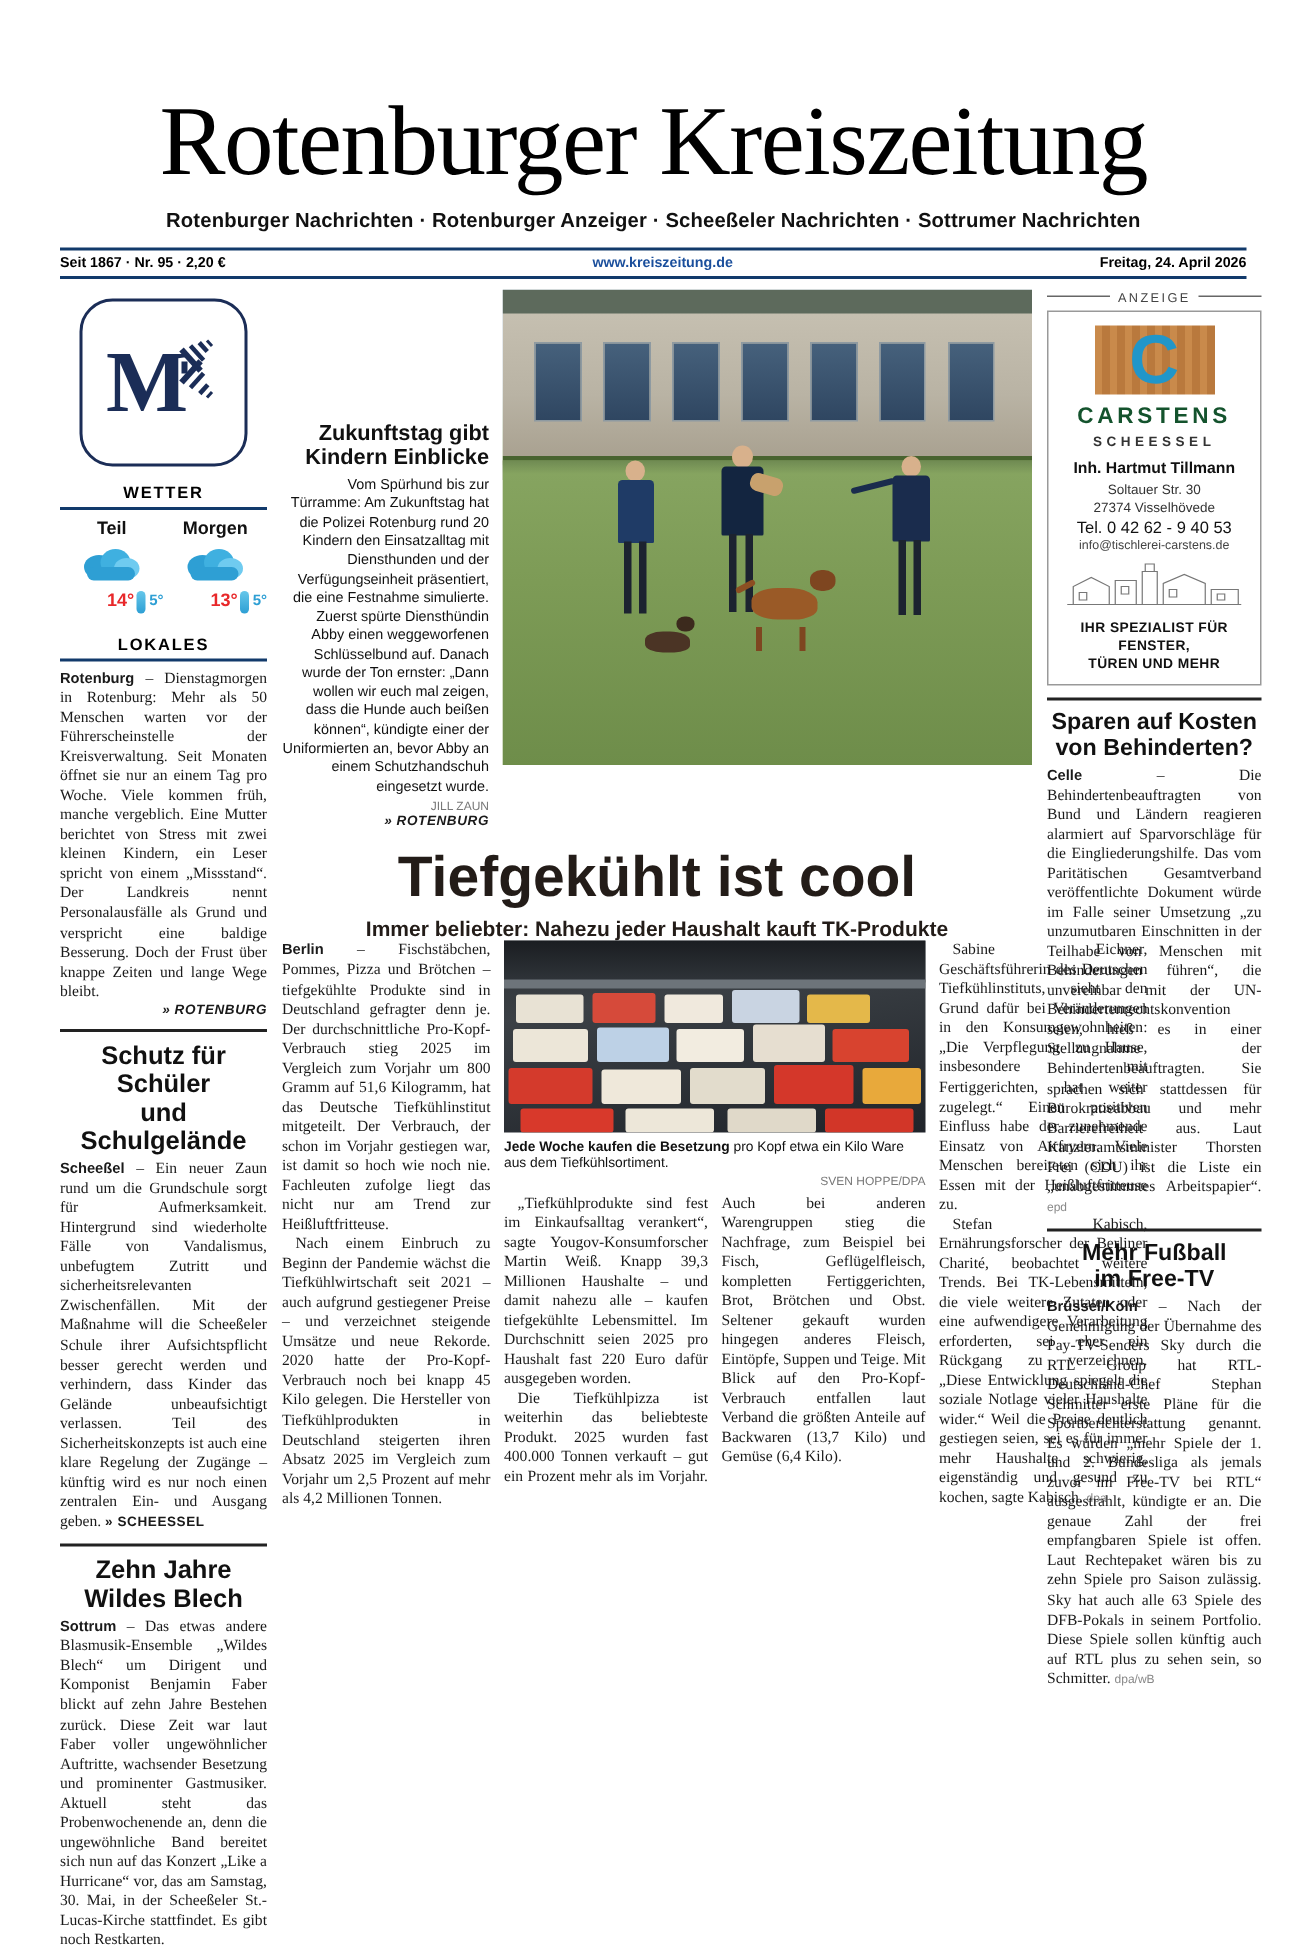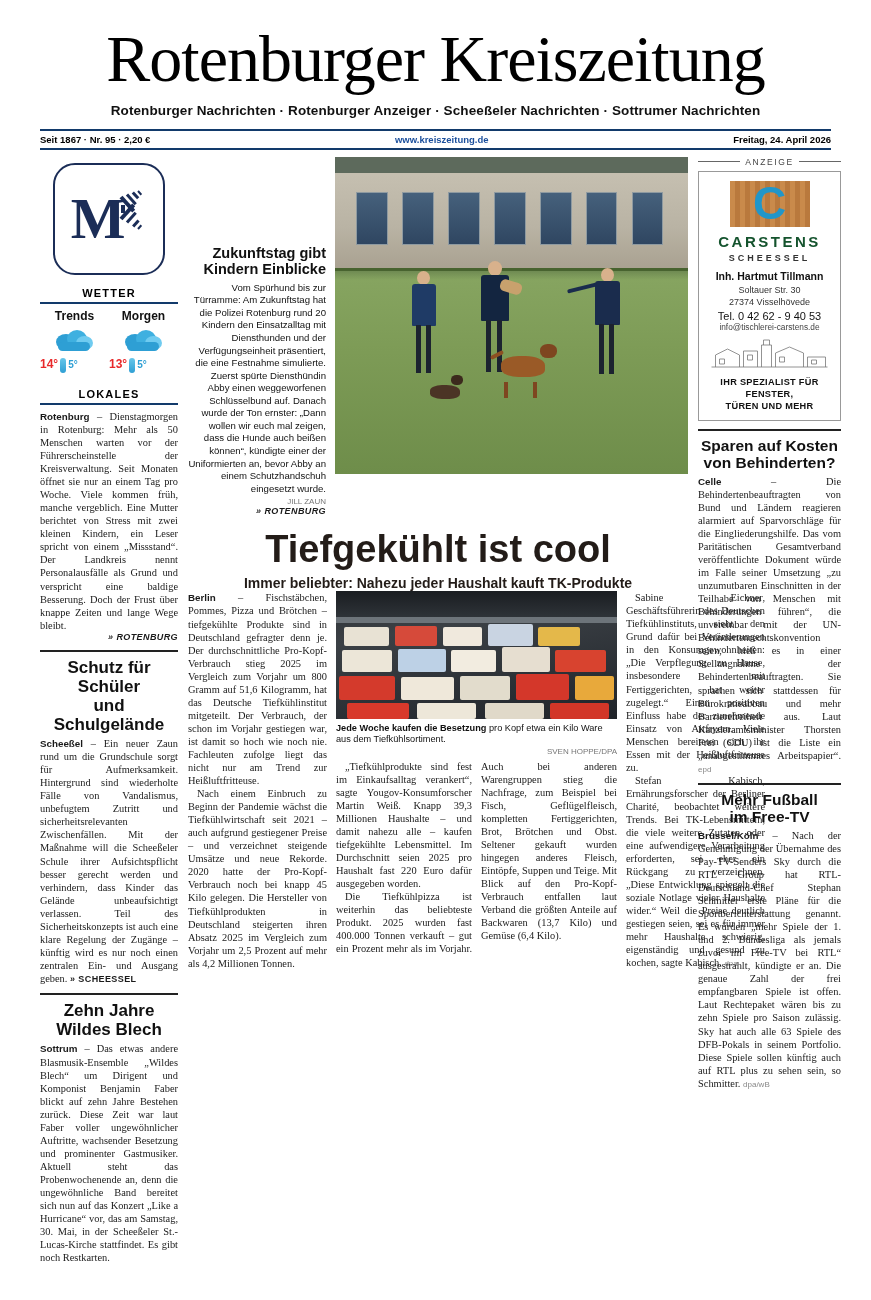--- a/index.html
+++ b/index.html
@@ -6,21 +6,21 @@
   html, body {
     width: 871px; height: 1300px;
     background: #ffffff;
     font-family: "Liberation Serif", serif;
     color: #1a1a1a;
     overflow: hidden;
   }
   .page { position: relative; width: 871px; height: 1300px; padding: 0 40px; }
 
   
-  .masthead { padding-top: 28px; text-align: center; }
+  .masthead { padding-top: 64px; text-align: center; }
   .masthead-title {
     font-family: "Liberation Serif", serif;
     font-size: 66px; font-weight: 400; letter-spacing: -1px;
     line-height: 0.95; color: #000;
   }
   .masthead-sub {
     margin-top: 12px; font-family: "Liberation Sans", sans-serif;
     font-size: 13.5px; font-weight: 600; color: #111; letter-spacing: 0.1px;
   }
   .masthead-rule-top { margin-top: 11px; border-top: 2.5px solid #123a6b; }
@@ -88,21 +88,21 @@
   .weather-row { display: flex; justify-content: space-around; margin-top: 2px; }
   .wx { width: 50%; text-align: center; }
   .wx-day {
     font-family: "Liberation Sans", sans-serif; font-weight: 700;
     font-size: 12px; color: #111; margin-bottom: 3px;
   }
   .wx-icon { height: 30px; position: relative; margin: 2px auto 1px; width: 46px; }
   .cloud { position: absolute; border-radius: 50%; }
   .wx-temps {
     font-family: "Liberation Sans", sans-serif; font-weight: 700;
-    font-size: 12px; display: flex; align-items: center; justify-content: flex-start; gap: 1px;
+    font-size: 12px; display: flex; align-items: center; justify-content: flex-end; gap: 1px;
   }
   .t-hi { color: #e8282a; }
   .t-lo { color: #2e9fd4; font-size: 10px; }
   .thermo {
     width: 6px; height: 15px; border-radius: 3px;
     background: linear-gradient(#67c7ea,#2e9fd4); display: inline-block;
     margin: 0 1px; position: relative; top: 1px;
   }
 
   
@@ -270,21 +270,21 @@
           <i style="left:0;top:14px;width:3.5px;height:8px;"></i>
         </span>
       </div>
 
       <div style="margin-top:12px;">
         <div class="sec-label">WETTER</div>
         <div class="rule-blue"></div>
         <div class="weather-row">
 
           <div class="wx">
-            <div class="wx-day">Trends</div>
+            <div class="wx-day">Teil</div>
             <div class="wx-icon">
               <span class="cloud" style="left:4px;top:8px;width:20px;height:16px;background:#2e9fd4;"></span>
               <span class="cloud" style="left:15px;top:4px;width:20px;height:18px;background:#3fb0e0;"></span>
               <span class="cloud" style="left:24px;top:10px;width:17px;height:14px;background:#6fcbf0;"></span>
               <span class="cloud" style="left:6px;top:16px;width:32px;height:9px;background:#2e9fd4;border-radius:5px;"></span>
             </div>
             <div class="wx-temps">
               <span class="t-hi">14°</span>
               <span class="thermo"></span>
               <span class="t-lo">5°</span>

